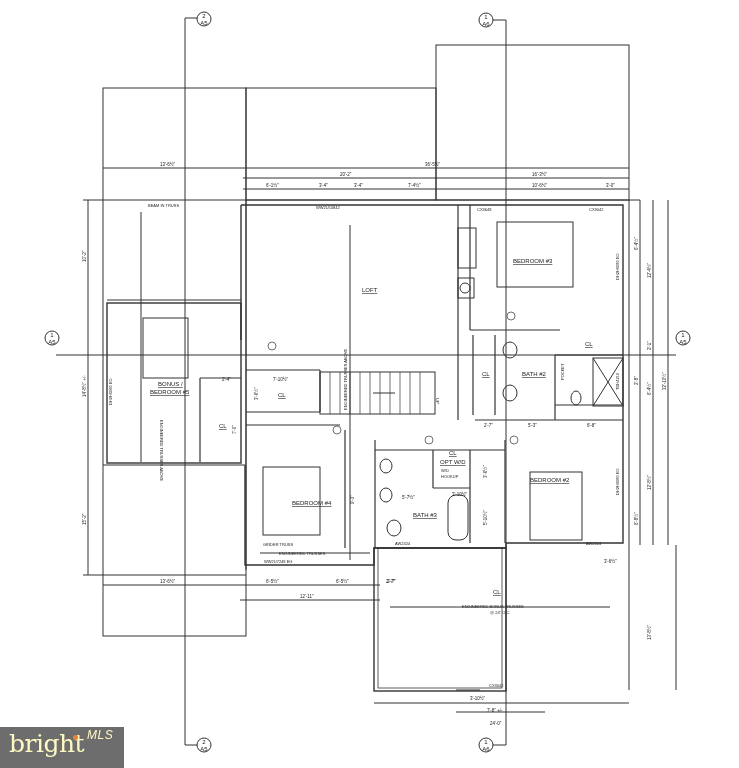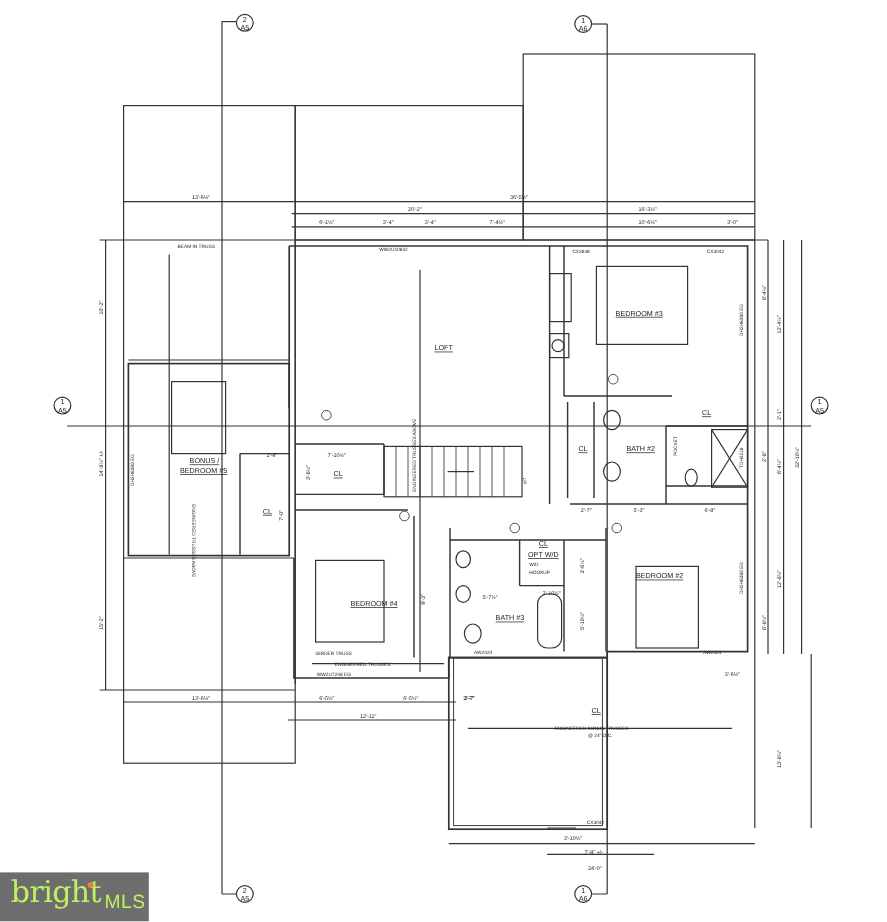--- a/index.html
+++ b/index.html
@@ -3,23 +3,23 @@
 <meta charset="utf-8">
 <style>
   html, body { margin: 0; padding: 0; background: #ffffff; }
   body { width: 739px; height: 768px; position: relative; overflow: hidden; font-family: "Liberation Sans", sans-serif; }
   #plan { position: absolute; left: 0; top: 0; width: 739px; height: 768px; }
   svg text { font-family: "Liberation Sans", sans-serif; fill: #222; }
   .lbl { font-size: 6px; text-decoration: underline; }
   .dim { font-size: 4.5px; }
   .note { font-size: 4px; }
   .tag  { font-size: 6px; text-anchor: middle; }
-  #logo { position: absolute; left: 0; top: 727px; width: 124px; height: 41px; background: #6d6d6d; color: #bef264; }
+  #logo { position: absolute; left: 0; top: 727px; width: 124px; height: 41px; background: #6d6d6d; color: #fef9c3; }
   #logo .word { position: absolute; left: 9px; top: 2px; font-family: "DejaVu Serif", serif; font-size: 25px; letter-spacing: -0.5px; }
-  #logo .mls { position: absolute; left: 87px; top: 17px; font-family: "Liberation Sans", sans-serif; font-size: 16px; letter-spacing: 0.5px; }
+  #logo .mls { position: absolute; left: 87px; top: 1px; font-family: "Liberation Sans", sans-serif; font-size: 12px; letter-spacing: 0.5px; font-style: italic; }
   #logo .dot { position: absolute; left: 73px; top: 8px; width: 5px; height: 5px; background: #e8813a; border-radius: 50%; }
 </style>
 </head>
 <body>
 
 <svg id="plan" viewBox="0 0 739 768" xmlns="http://www.w3.org/2000/svg">
   <g stroke="#333" fill="none" stroke-width="1">
 
     <rect x="103" y="88" width="143" height="548"></rect>
     <rect x="246" y="88" width="190" height="112"></rect>

